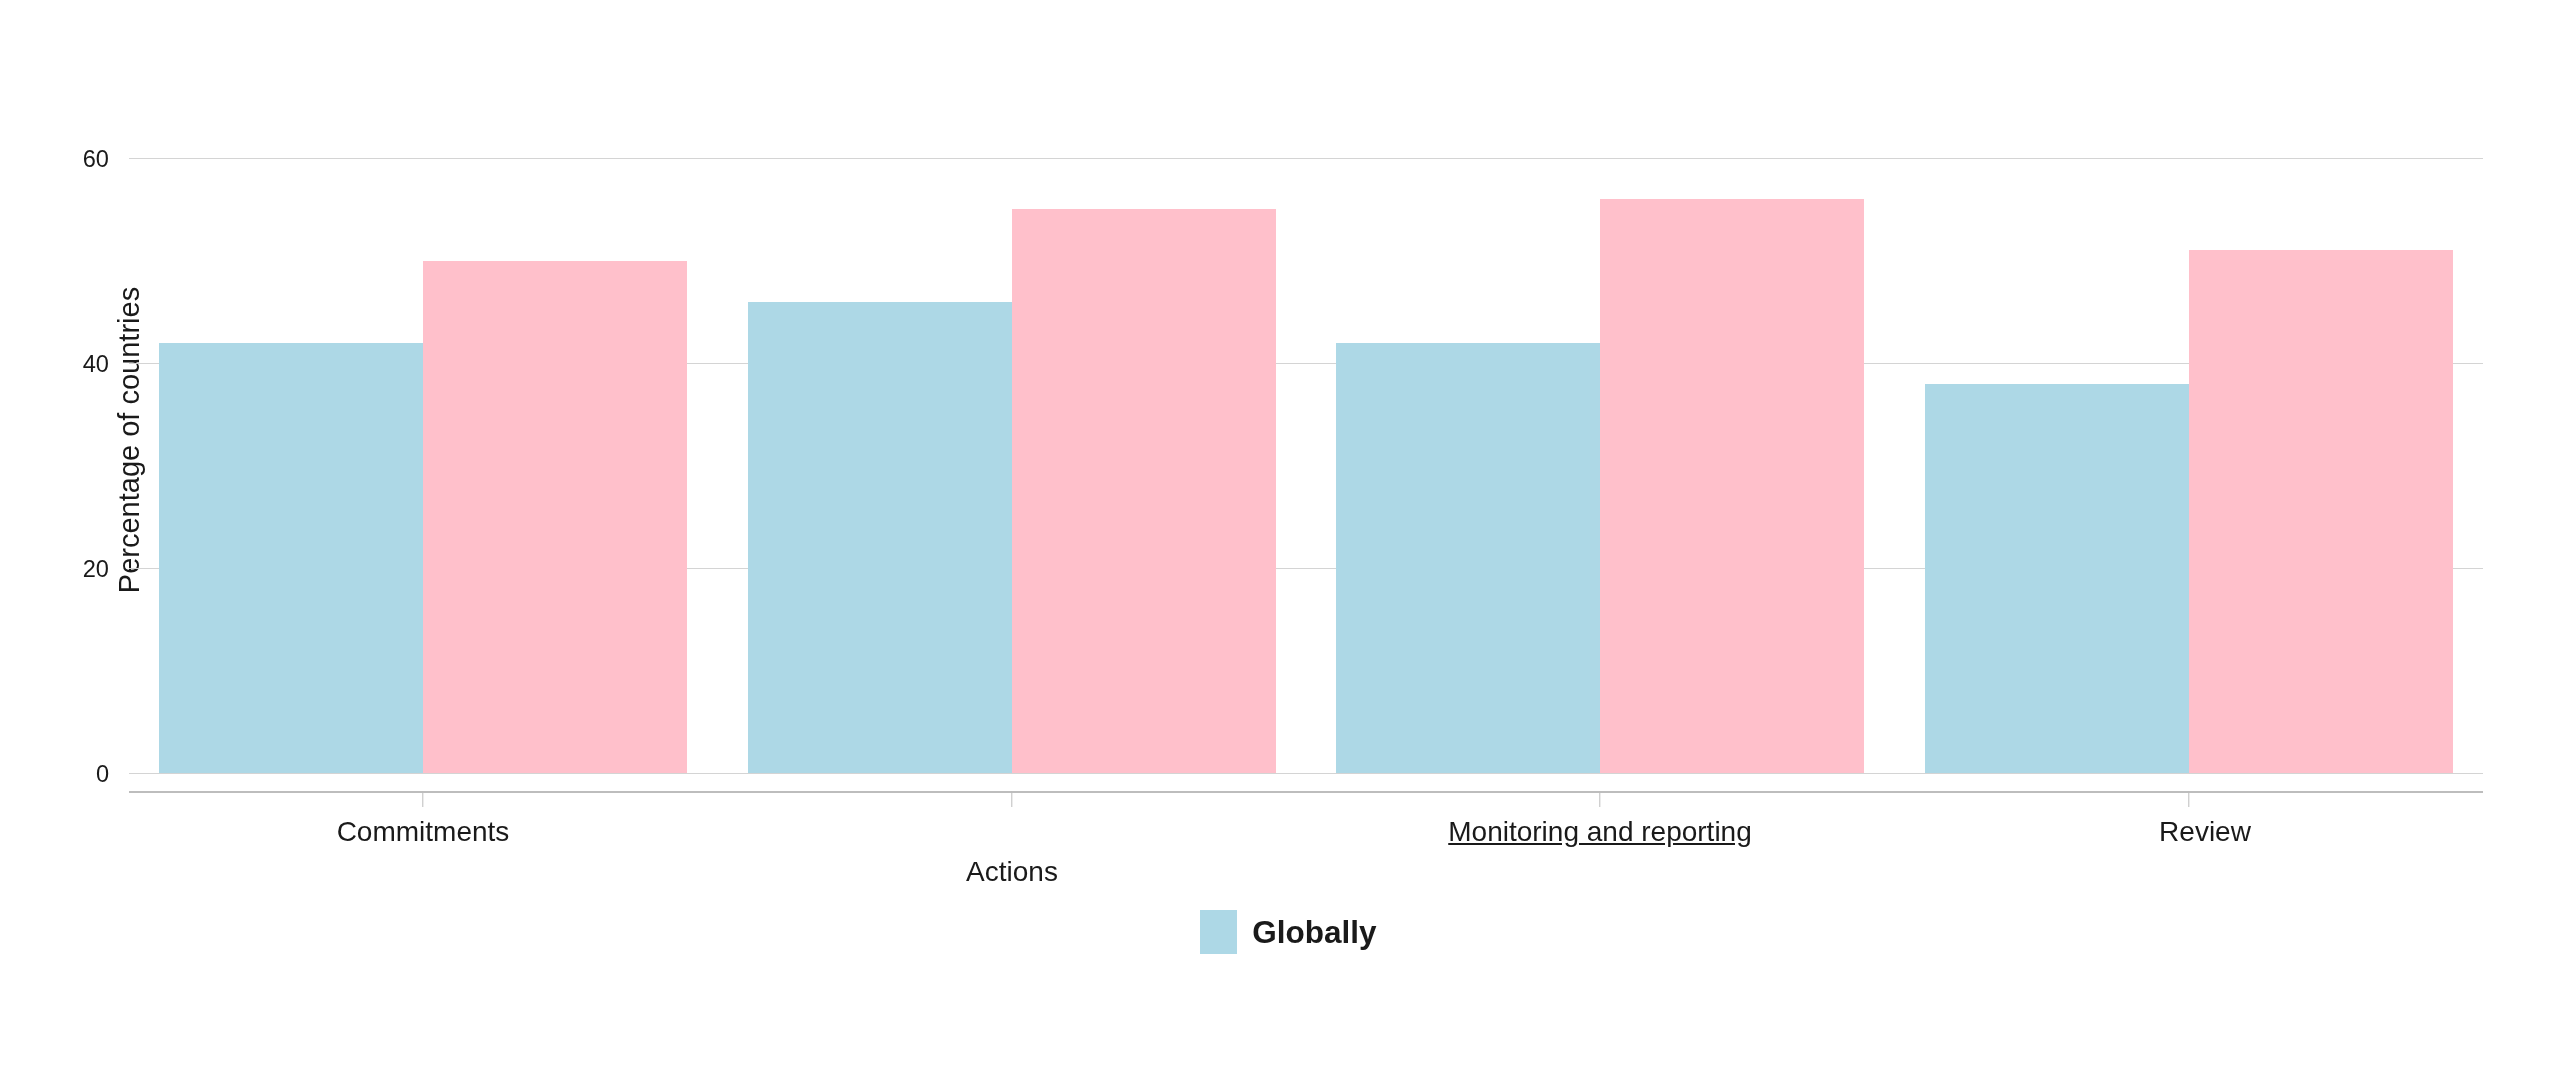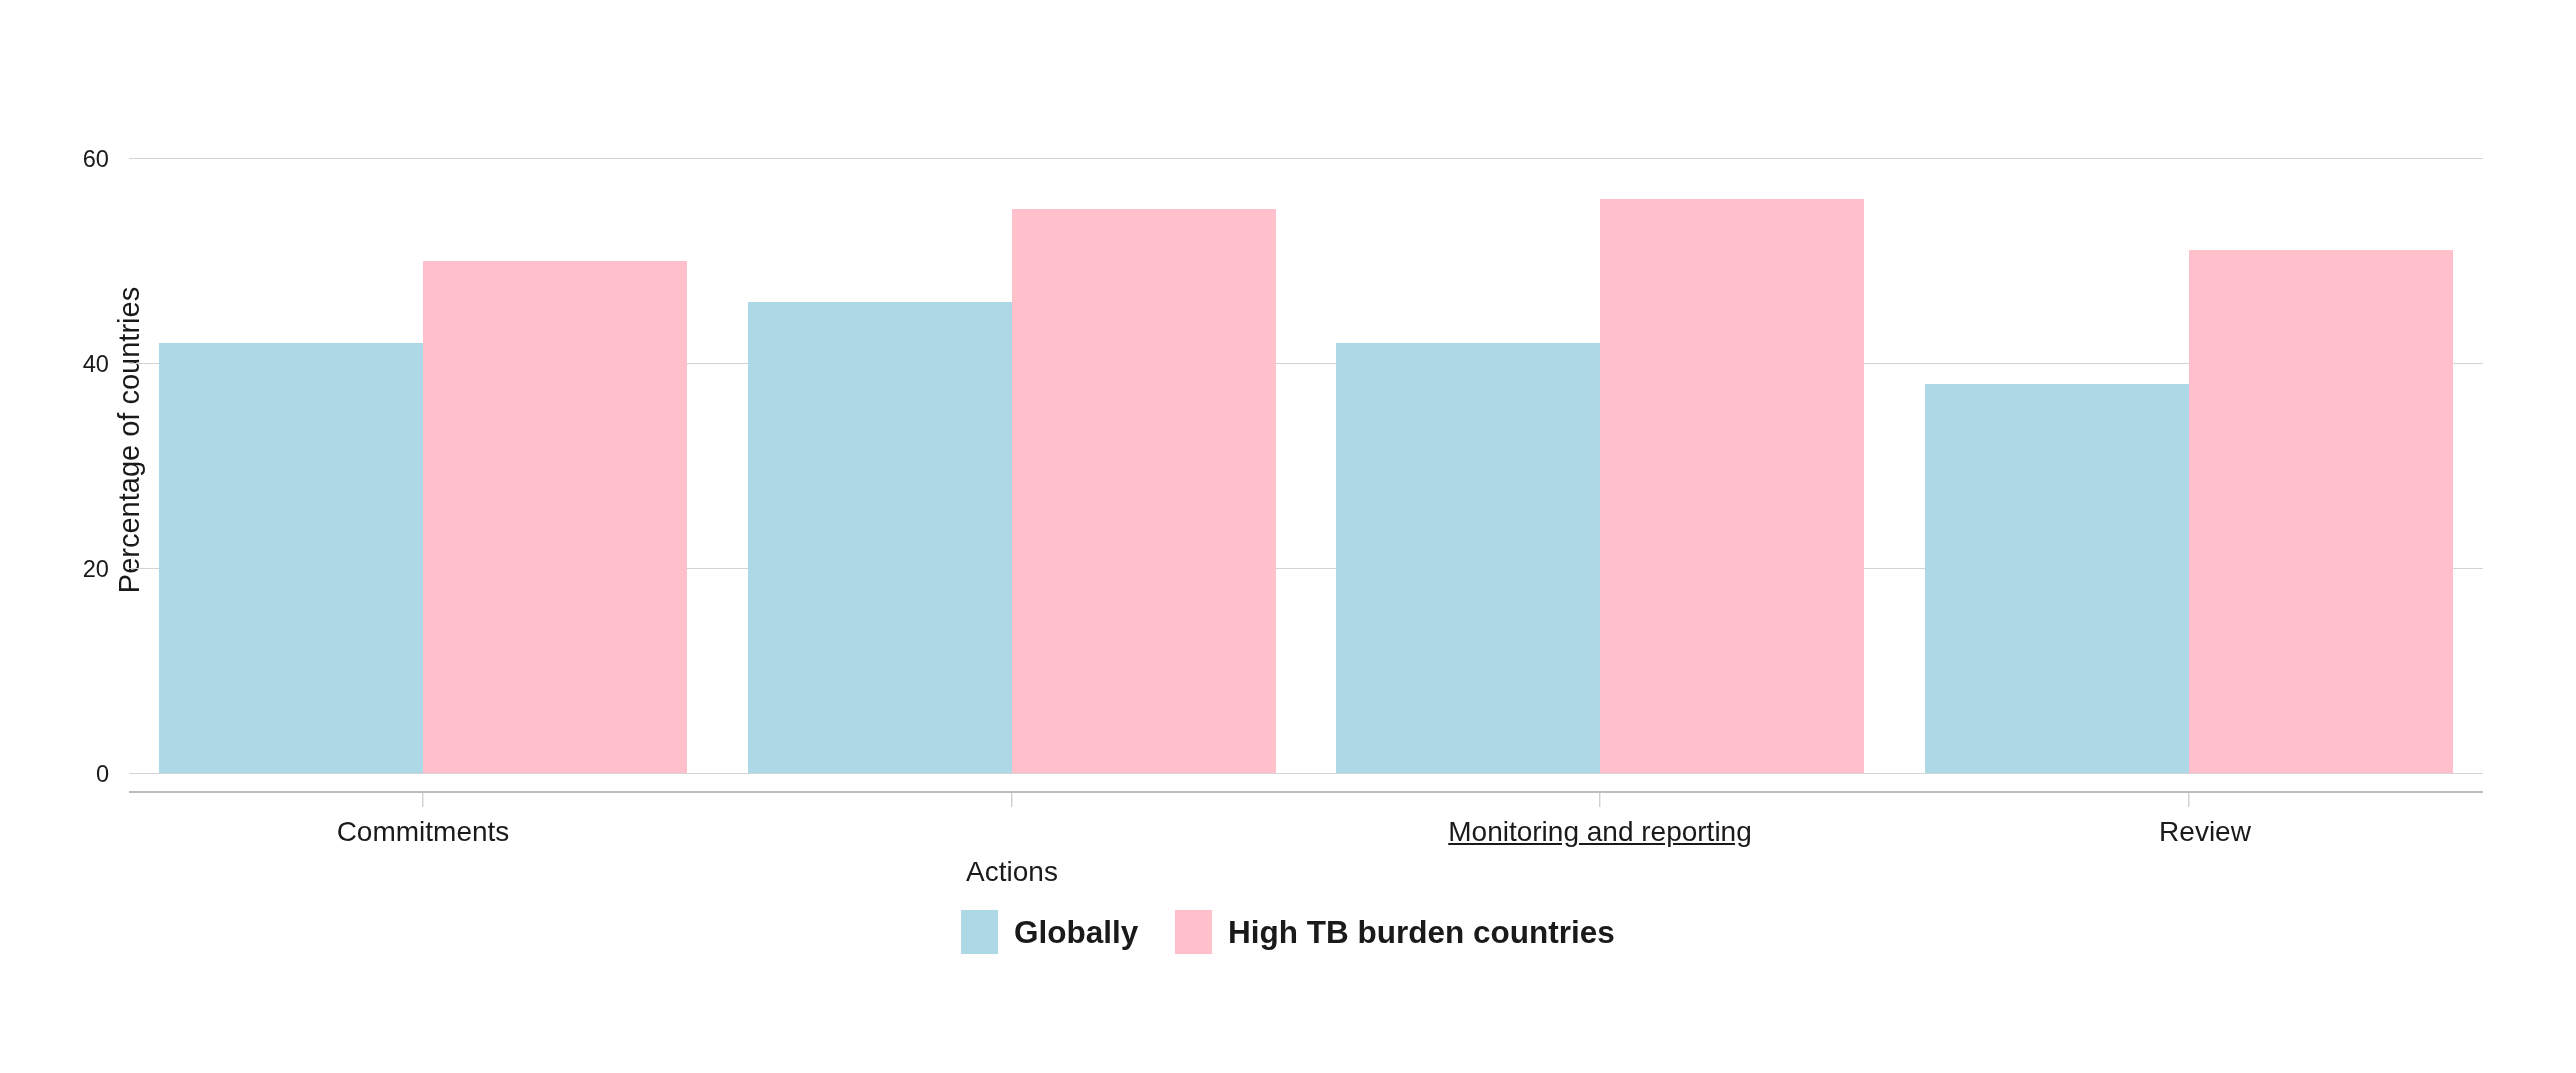--- a/index.html
+++ b/index.html
@@ -85,19 +85,15 @@
       <div class="xtick-label" style="left: 1012px; margin-top: 40px;">Actions</div>
       <div class="xtick-label" style="left: 1600px; text-decoration: underline;">Monitoring and reporting</div>
       <div class="xtick-label" style="left: 2189px; margin-left: 16px;">Review</div>
     </div>
 
   <div class="legend" id="legend">
       <div class="legend-item">
         <span class="legend-swatch globally" style="background: rgb(173, 216, 230);"></span>
         <span class="legend-label">Globally</span>
       </div>
-      <div class="legend-item">
-        <span class="legend-swatch high-burden" style="background: rgb(255, 192, 203);"></span>
-        <span class="legend-label">High TB burden countries</span>
-      </div>
     </div>
 </div>
 
 
 </body></html>

